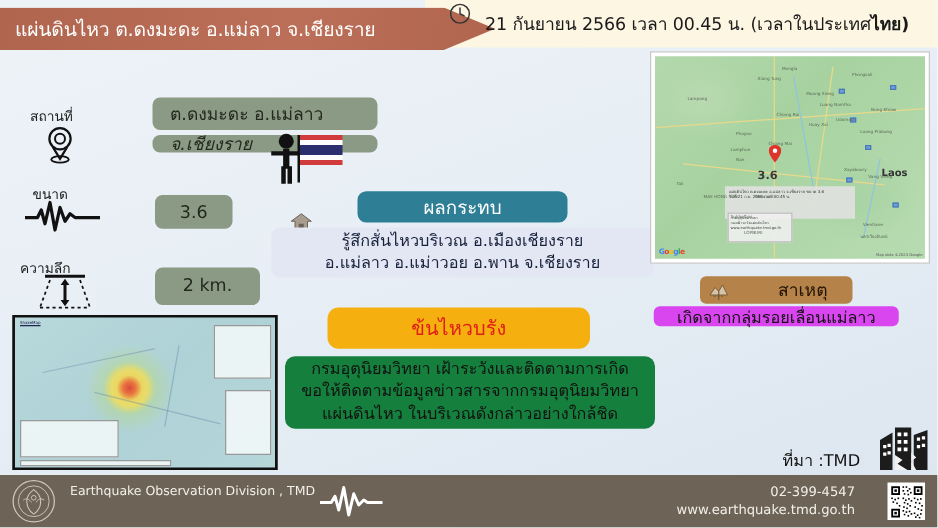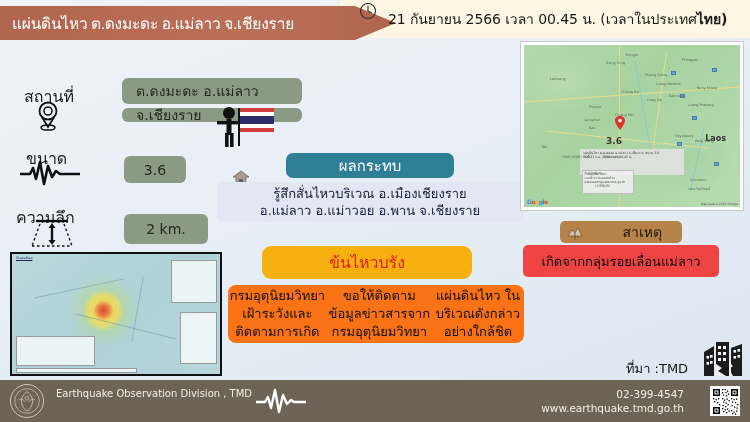--- a/index.html
+++ b/index.html
@@ -17,45 +17,45 @@
     background:#fdf6e3;
   }
   .title-banner {
     position:absolute; left:0; top:6px; width:396px; height:34px;
     background:linear-gradient(95deg,#b0654f 0%,#bc6f58 60%,#b0654f 100%);
     clip-path:polygon(0 0, 355px 0, 396px 50%, 355px 100%, 0 100%);
     display:flex; align-items:center;
   }
   .title-text {
     color:#ffffff; font-size:15.5px; padding-left:12px;
-    letter-spacing:-0.2px; white-space:nowrap;font-family:Liberation Serif, serif;
+    letter-spacing:-0.2px; white-space:nowrap;
   }
   .clock-icon { position:absolute; left:358px; top:1px; width:20px; height:20px; }
   .header-date {
     position:absolute; left:388px; top:8px;
     font-size:14px; color:#1a1a1a; white-space:nowrap; letter-spacing:-0.1px;
   }
   .header-date b { font-weight:bold; }
 
   
   .detail { position:absolute; }
   .detail-label {
-    font-size:16px; color:#1d1d1d; white-space:nowrap;
+    font-size:11px; color:#1d1d1d; white-space:nowrap;
   }
   .value-box {
     background:#8b9a84; border-radius:6px;
     display:flex; align-items:center; justify-content:center;
     color:#24291f; font-size:14px; white-space:nowrap;margin-left:40px;
   }
   .value-box.left-al { justify-content:flex-start; padding-left:14px; }
 
   #loc-label { left:24px; top:84px; }
   #loc-pin   { position:absolute; left:30px; top:98px; width:36px; height:36px; }
   #loc-box1  { position:absolute; left:82px; top:78px; width:180px; height:26px; }
-  #loc-box2  { position:absolute; left:82px; top:108px; width:180px; height:14px; }
+  #loc-box2  { position:absolute; left:82px; top:108px; width:180px; height:14px;font-style:italic; }
 
   #mag-label { left:26px; top:146px; }
   #mag-wave  { position:absolute; left:20px; top:160px; width:60px; height:26px; }
   #mag-box   { position:absolute; left:84px; top:156px; width:62px; height:27px; }
 
   #dep-label { left:16px; top:205px; }
   #dep-icon  { position:absolute; left:30px; top:218px; width:44px; height:30px; }
   #dep-box   { position:absolute; left:84px; top:214px; width:84px; height:30px; }
 
   
@@ -85,35 +85,35 @@
   }
   .house-icon { position:absolute; left:232px; top:170px; width:18px; height:16px; }
 
   
   #advis-head {
     left:262px; top:246px; width:210px; height:33px;
     background:#f5b00f; color:#e01f16; font-size:16px; border-radius:9px;
   }
   #advis-body {
     position:absolute; left:228px; top:285px; width:296px; height:58px;
-    background:#f97316; border-radius:8px;
-    display:flex; flex-direction:row; align-items:center; justify-content:center;
+    background:#15803d; border-radius:8px;
+    display:flex; flex-direction:column; align-items:center; justify-content:center;
     color:#111; font-size:13px; line-height:18px; text-align:center;
   }
 
   
   #cause-head {
     left:560px; top:221px; width:122px; height:22px;
     background:#b5824a; color:#231405; font-size:14px; border-radius:5px;
     justify-content:flex-end; padding-right:20px;
   }
   .fault-icon { position:absolute; left:566px; top:224px; width:18px; height:16px; }
   #cause-body {
-    position:absolute; left:523px; top:245px; width:196px; height:32px;
-    background:#ef4444; border-radius:5px;
+    position:absolute; left:523px; top:245px; width:196px; height:16px;
+    background:#d946ef; border-radius:5px;
     display:flex; align-items:center; justify-content:center;
     color:#111; font-size:13px; white-space:nowrap;
   }
 
   
   #map-frame {
     position:absolute; left:520px; top:41px; width:224px; height:170px;
     background:#ffffff; border:1px solid #c8c8c8; padding:3px;
   }
   #map-canvas {

